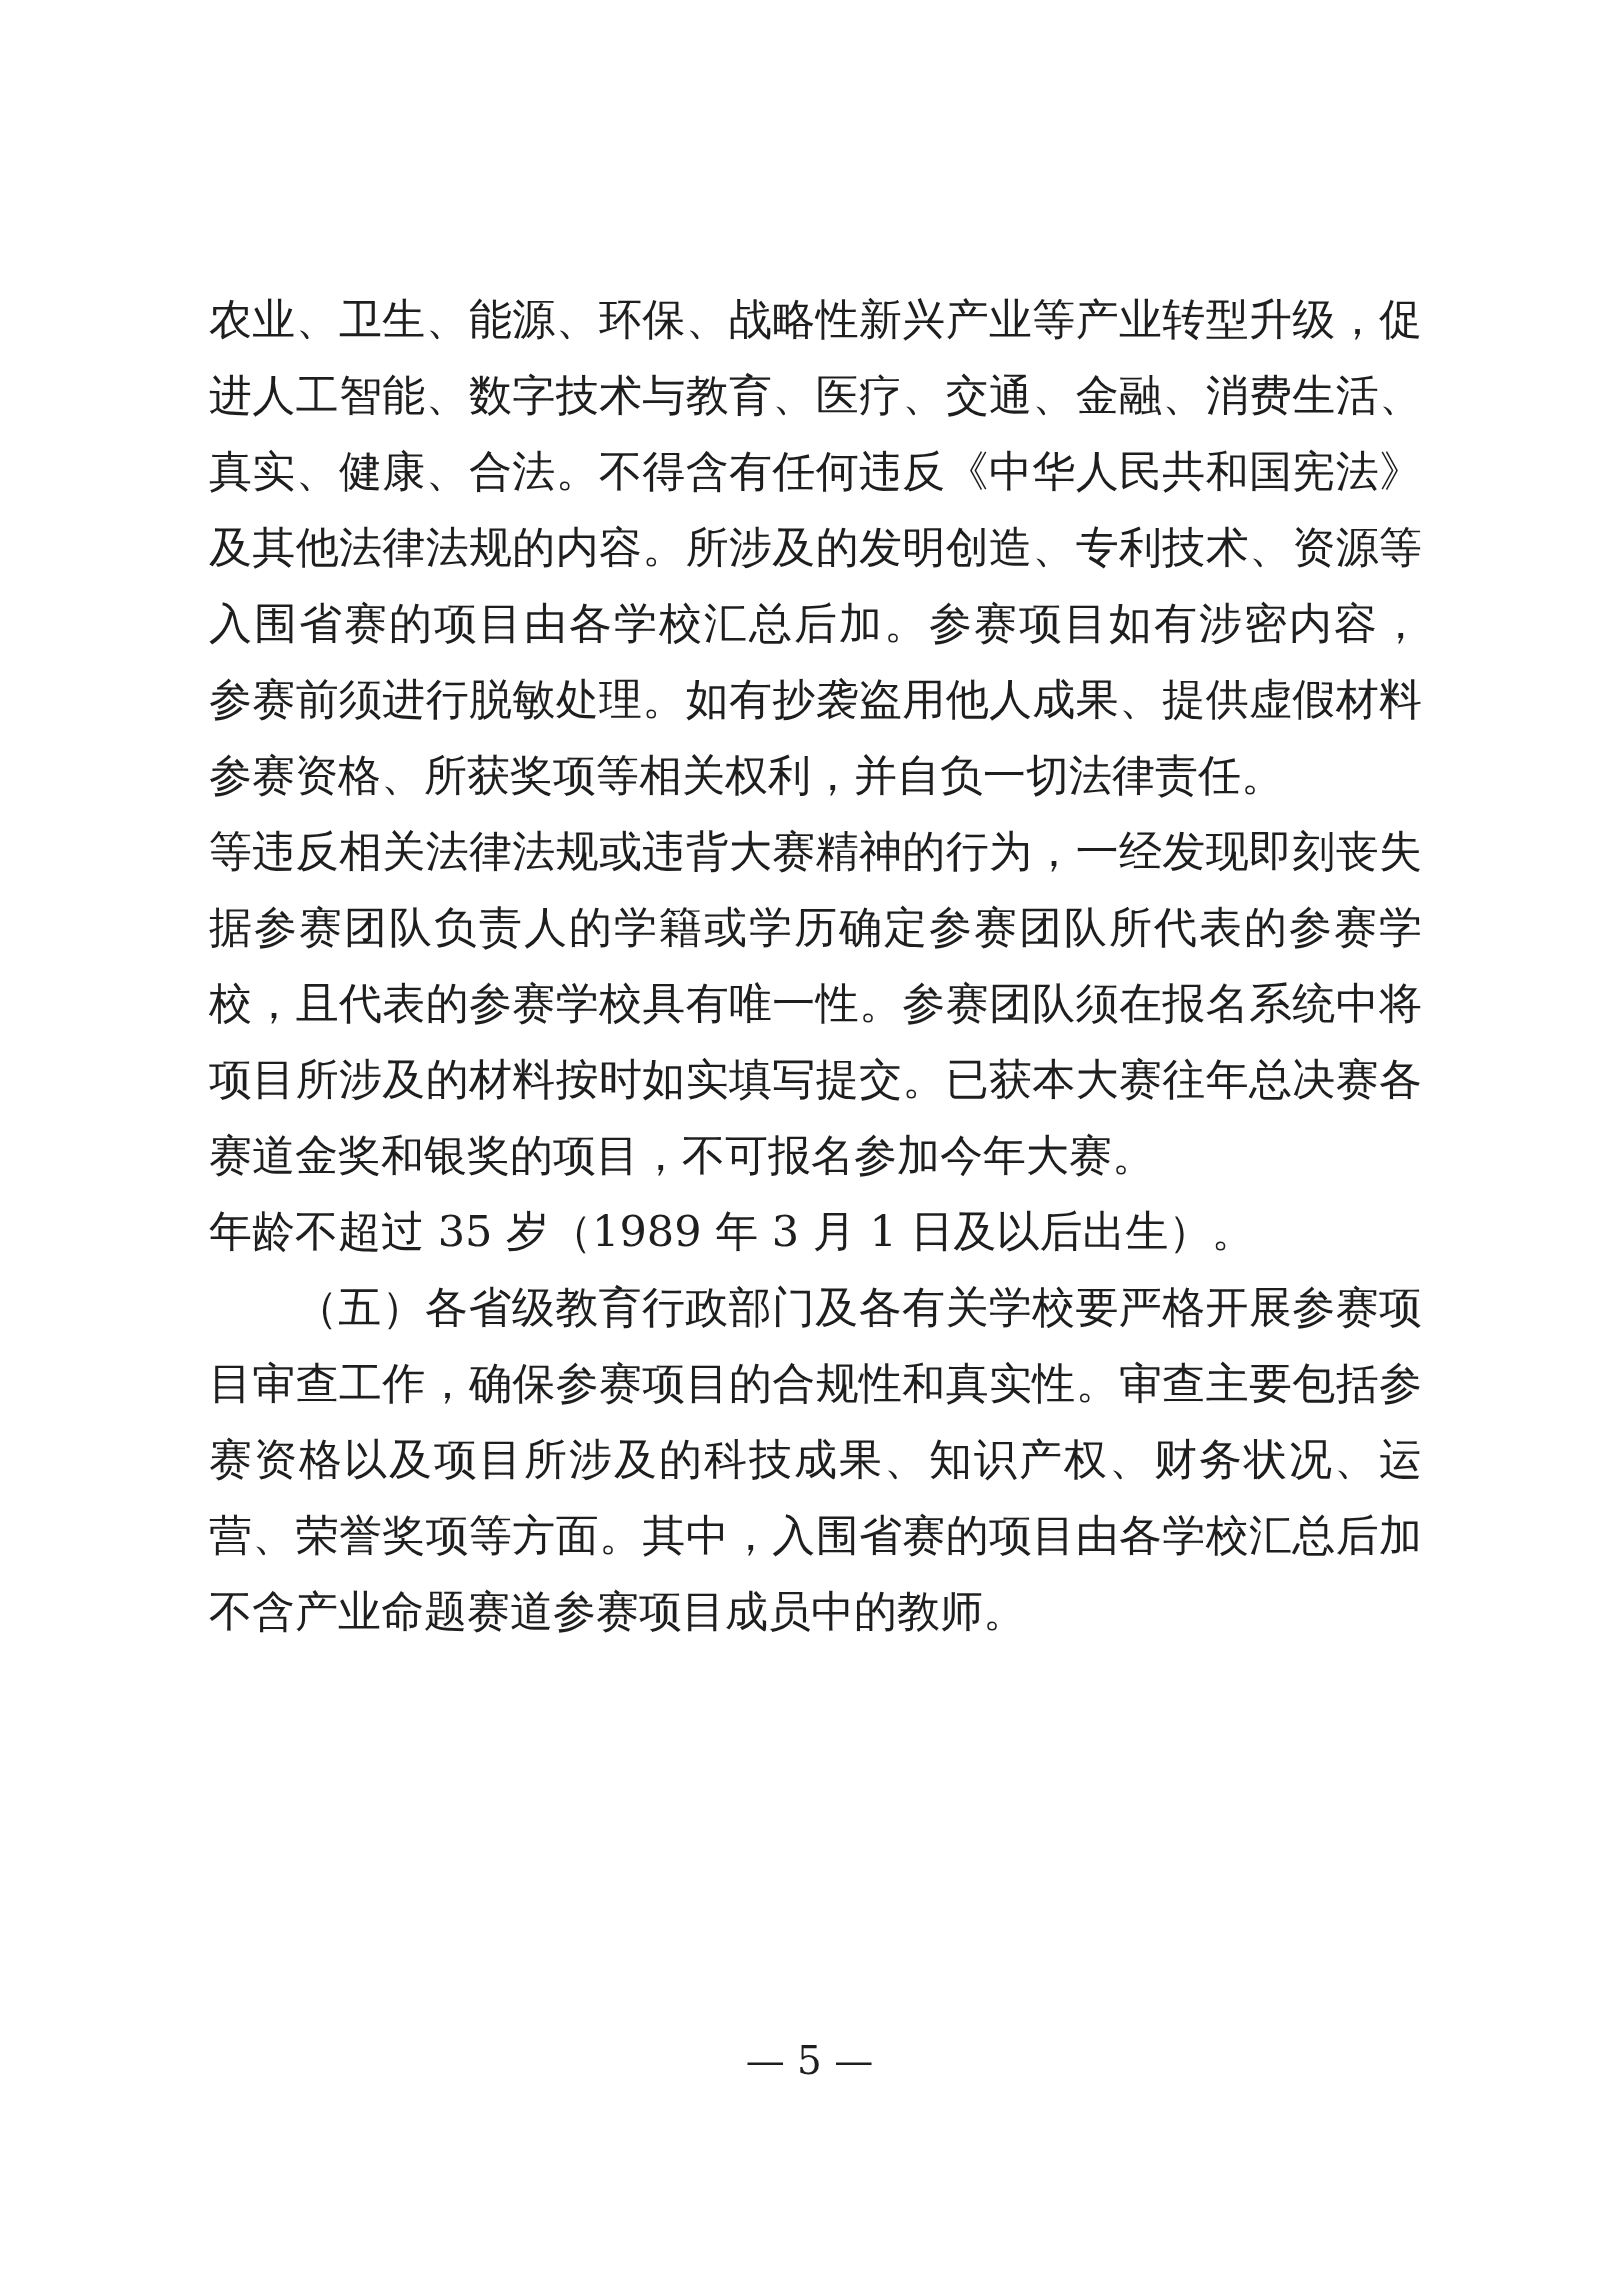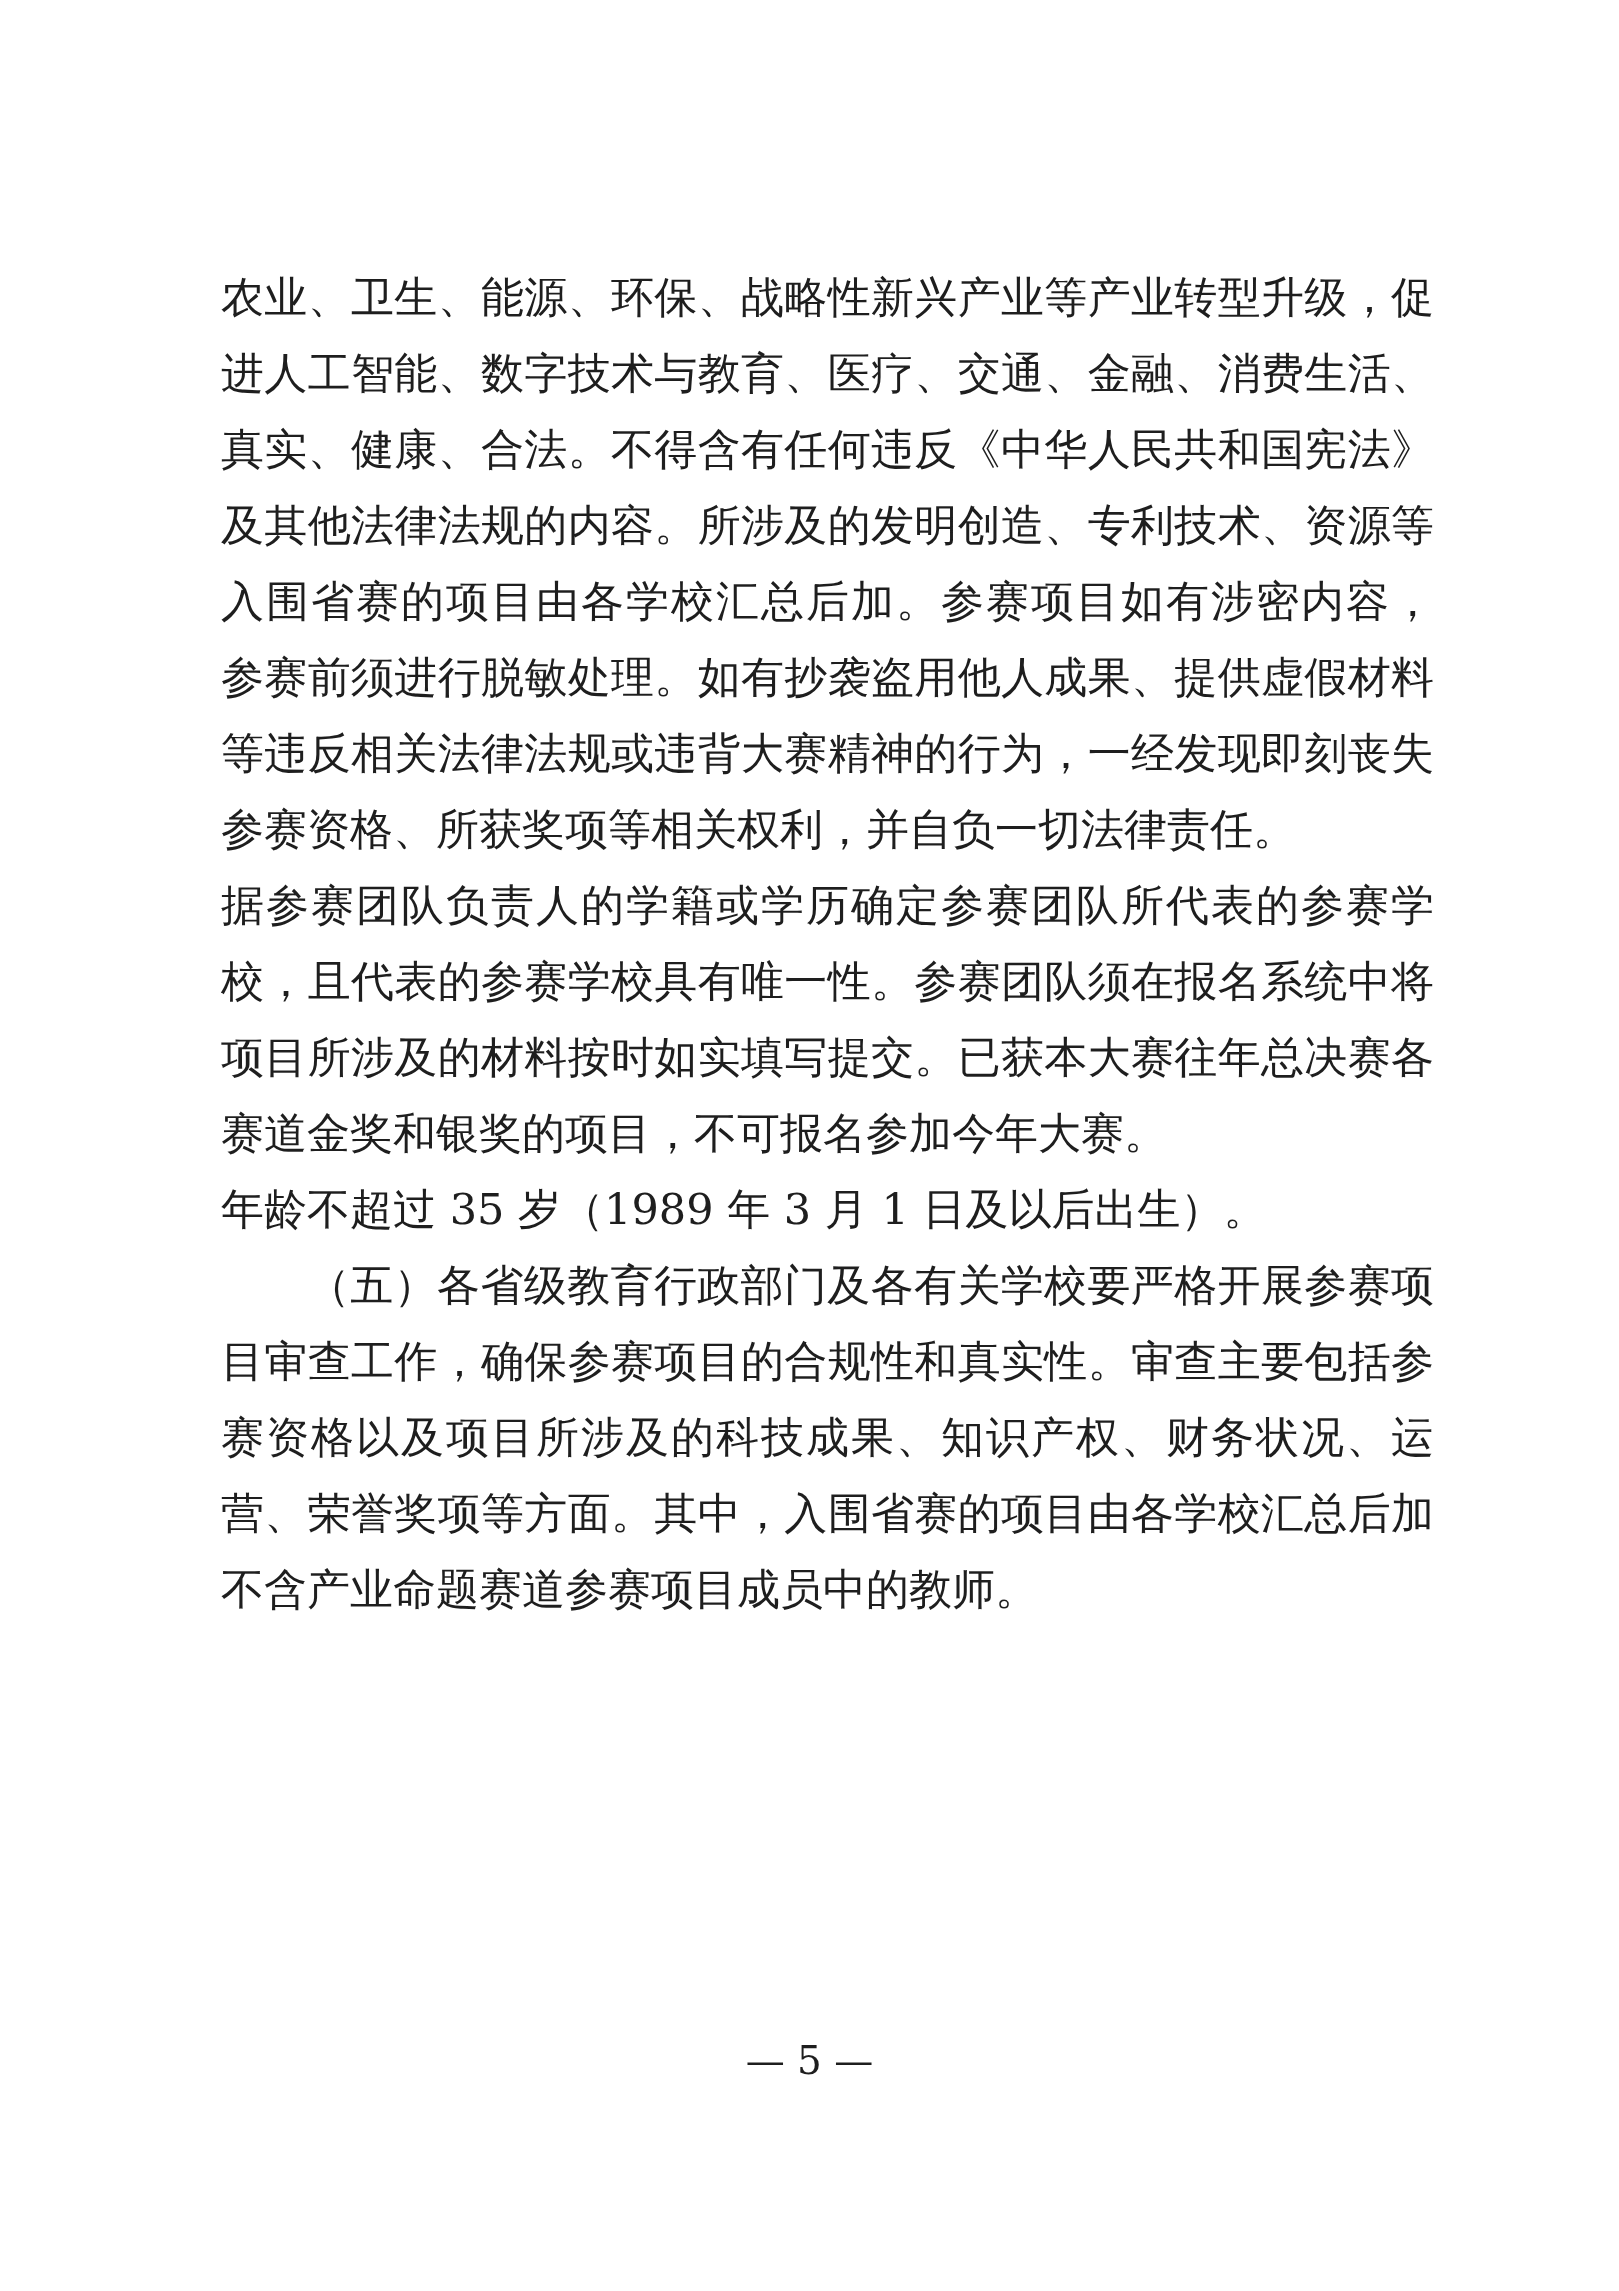--- a/index.html
+++ b/index.html
@@ -12,23 +12,22 @@
     width: 1619px;
     height: 2292px;
     background: #ffffff;
     overflow: hidden;
     font-family: "DejaVu Serif", "Liberation Serif", serif;
     color: #1e1e1e;
   }
   .textblock {
     position: absolute;
     left: 209px;
-    top: 259px;
+    top: 281px;
     width: 1213px;
-    margin-left: 12px;
   }
   .line {
     font-size: 43px;
     height: 76px;
     line-height: 76px;
     text-align: justify;
     text-align-last: justify;
     text-justify: inter-character;
     font-weight: 400;
   }
@@ -53,22 +52,22 @@
 <body>
 
 <div class="page">
   <div class="textblock">
     <div class="line">农业、卫生、能源、环保、战略性新兴产业等产业转型升级，促</div>
     <div class="line">进人工智能、数字技术与教育、医疗、交通、金融、消费生活、</div>
     <div class="line">真实、健康、合法。不得含有任何违反《中华人民共和国宪法》</div>
     <div class="line">及其他法律法规的内容。所涉及的发明创造、专利技术、资源等</div>
     <div class="line">入围省赛的项目由各学校汇总后加。参赛项目如有涉密内容，</div>
     <div class="line">参赛前须进行脱敏处理。如有抄袭盗用他人成果、提供虚假材料</div>
+    <div class="line noj">参赛资格、所获奖项等相关权利，并自负一切法律责任。</div>
     <div class="line">等违反相关法律法规或违背大赛精神的行为，一经发现即刻丧失</div>
-    <div class="line noj">参赛资格、所获奖项等相关权利，并自负一切法律责任。</div>
     <div class="line">据参赛团队负责人的学籍或学历确定参赛团队所代表的参赛学</div>
     <div class="line">校，且代表的参赛学校具有唯一性。参赛团队须在报名系统中将</div>
     <div class="line">项目所涉及的材料按时如实填写提交。已获本大赛往年总决赛各</div>
     <div class="line noj">赛道金奖和银奖的项目，不可报名参加今年大赛。</div>
     <div class="line noj">年龄不超过 35 岁（1989 年 3 月 1 日及以后出生）。</div>
     <div class="line ind">（五）各省级教育行政部门及各有关学校要严格开展参赛项</div>
     <div class="line">目审查工作，确保参赛项目的合规性和真实性。审查主要包括参</div>
     <div class="line">赛资格以及项目所涉及的科技成果、知识产权、财务状况、运</div>
     <div class="line">营、荣誉奖项等方面。其中，入围省赛的项目由各学校汇总后加</div>
     <div class="line noj">不含产业命题赛道参赛项目成员中的教师。</div>

